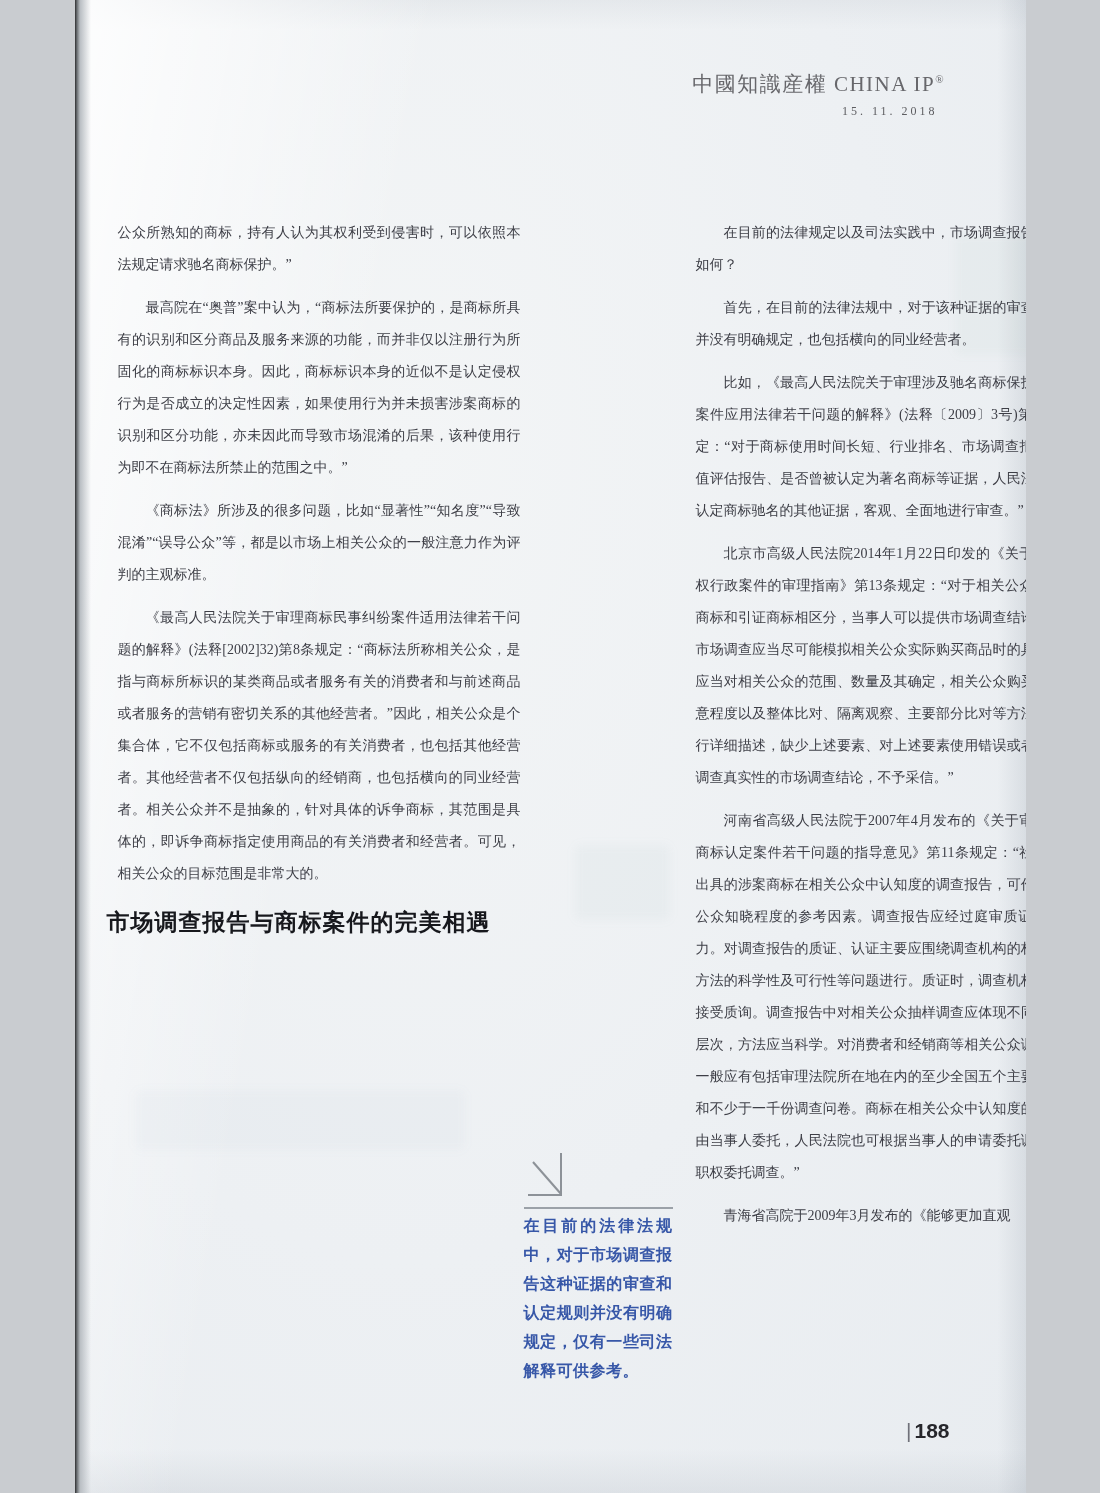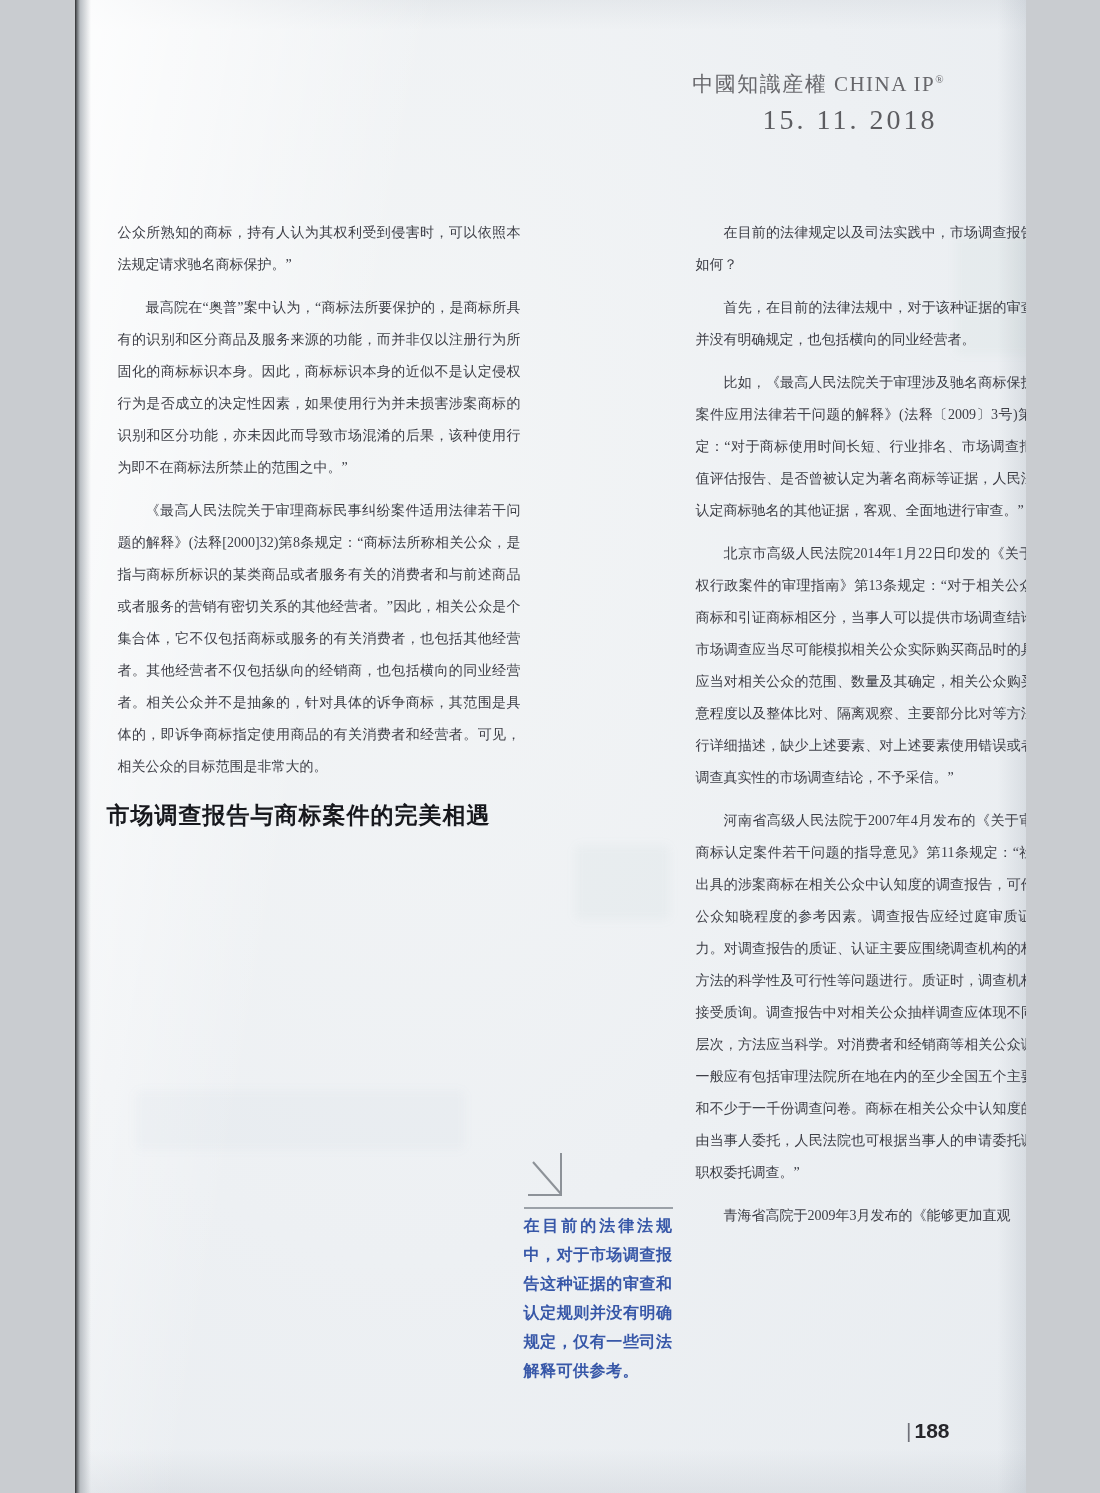--- a/index.html
+++ b/index.html
@@ -18,21 +18,21 @@
   .binding-edge {
     position:absolute; left:0; top:0; width:16px; height:100%;
     background:linear-gradient(to right, #2e2f31 0px, #6d7175 2px, #b9bec3 5px, rgba(244,246,247,0) 16px);
   }
   .header {
     position:absolute; top:70px; right:82px; text-align:right;
     color:#67676b; letter-spacing:1.5px;
   }
   .header .brand { font-size:21px; }
   .header .brand .sup { font-size:11px; vertical-align:super; letter-spacing:0; }
-  .header .date { font-size:28px; margin-top:6px; padding-right:6px; letter-spacing:3px; color:#5d5d61; }
+  .header .date { font-size:12px; margin-top:6px; padding-right:6px; letter-spacing:3px; color:#5d5d61; }
 
   .col { position:absolute; top:206px; }
   .col-left  { left:32px;  width:425px; }
   .col-right { left:610px; width:432px; }
   .col p {
     margin:11px; font-size:14px; line-height:32px; color:#3d3e46;
     text-align:justify; text-justify:inter-ideograph;
   }
   .col p.indent { text-indent:2em; }
   h2.section {
@@ -76,21 +76,22 @@
   <div class="ghost g3"></div>
 
   <div class="header">
     <div class="brand"><span>中國知識産權 CHINA IP</span><span class="sup">®</span></div>
     <div class="date">15. 11. 2018</div>
   </div>
 
   <div class="col col-left">
     <p>公众所熟知的商标，持有人认为其权利受到侵害时，可以依照本法规定请求驰名商标保护。”</p>
     <p class="indent">最高院在“奥普”案中认为，“商标法所要保护的，是商标所具有的识别和区分商品及服务来源的功能，而并非仅以注册行为所固化的商标标识本身。因此，商标标识本身的近似不是认定侵权行为是否成立的决定性因素，如果使用行为并未损害涉案商标的识别和区分功能，亦未因此而导致市场混淆的后果，该种使用行为即不在商标法所禁止的范围之中。”</p>
-    <p class="indent">《最高人民法院关于审理商标民事纠纷案件适用法律若干问题的解释》(法释[2000]32)第8条规定：“商标法所称相关公众，是指与商标所标识的某类商品或者服务有关的消费者和与前述商品或者服务的营销有密切关系的其他经营者。”因此，相关公众是个集合体，它不仅包括商标或服务的有关消费者，也包括其他经营者。其他经营者不仅包括纵向的经销商，也包括横向的同业经营者。相关公众并不是抽象的，针对具体的诉争商标，其范围是具体的，即诉争商标指定使用商品的有关消费者和经营者。可见，相关公众的目标范围是非常大的。</p>
+    <p class="indent">《商标法》所涉及的很多问题，比如“显著性”“知名度”“导致混淆”“误导公众”等，都是以市场上相关公众的一般注意力作为评判的主观标准。</p>
+    <p class="indent">《最高人民法院关于审理商标民事纠纷案件适用法律若干问题的解释》(法释[2002]32)第8条规定：“商标法所称相关公众，是指与商标所标识的某类商品或者服务有关的消费者和与前述商品或者服务的营销有密切关系的其他经营者。”因此，相关公众是个集合体，它不仅包括商标或服务的有关消费者，也包括其他经营者。其他经营者不仅包括纵向的经销商，也包括横向的同业经营者。相关公众并不是抽象的，针对具体的诉争商标，其范围是具体的，即诉争商标指定使用商品的有关消费者和经营者。可见，相关公众的目标范围是非常大的。</p>
     <h2 class="section">市场调查报告与商标案件的完美相遇</h2>
   </div>
 
   <div class="col col-right">
     <p class="indent">在目前的法律规定以及司法实践中，市场调查报告的接受程度如何？</p>
     <p class="indent">首先，在目前的法律法规中，对于该种证据的审查和认定规则并没有明确规定，也包括横向的同业经营者。</p>
     <p class="indent">比如，《最高人民法院关于审理涉及驰名商标保护的民事纠纷案件应用法律若干问题的解释》(法释〔2009〕3号)第5条第3款规定：“对于商标使用时间长短、行业排名、市场调查报告、市场价值评估报告、是否曾被认定为著名商标等证据，人民法院应当结合认定商标驰名的其他证据，客观、全面地进行审查。”</p>
     <p class="indent">北京市高级人民法院2014年1月22日印发的《关于商标授权确权行政案件的审理指南》第13条规定：“对于相关公众能否将诉争商标和引证商标相区分，当事人可以提供市场调查结论作为证据。市场调查应当尽可能模拟相关公众实际购买商品时的具体情形，并应当对相关公众的范围、数量及其确定，相关公众购买商品时的注意程度以及整体比对、隔离观察、主要部分比对等方法的运用等进行详细描述，缺少上述要素、对上述要素使用错误或者无法核实其调查真实性的市场调查结论，不予采信。”</p>
     <p class="indent">河南省高级人民法院于2007年4月发布的《关于审理涉及驰名商标认定案件若干问题的指导意见》第11条规定：“社会调查机构出具的涉案商标在相关公众中认知度的调查报告，可作为证明相关公众知晓程度的参考因素。调查报告应经过庭审质证并确认其效力。对调查报告的质证、认证主要应围绕调查机构的权威性、调查方法的科学性及可行性等问题进行。质证时，调查机构应派员出庭接受质询。调查报告中对相关公众抽样调查应体现不同地域、不同层次，方法应当科学。对消费者和经销商等相关公众调查的范围，一般应有包括审理法院所在地在内的至少全国五个主要代表性城市和不少于一千份调查问卷。商标在相关公众中认知度的调查，一般由当事人委托，人民法院也可根据当事人的申请委托调查，但不依职权委托调查。”</p>
     <p class="indent">青海省高院于2009年3月发布的《能够更加直观</p>

